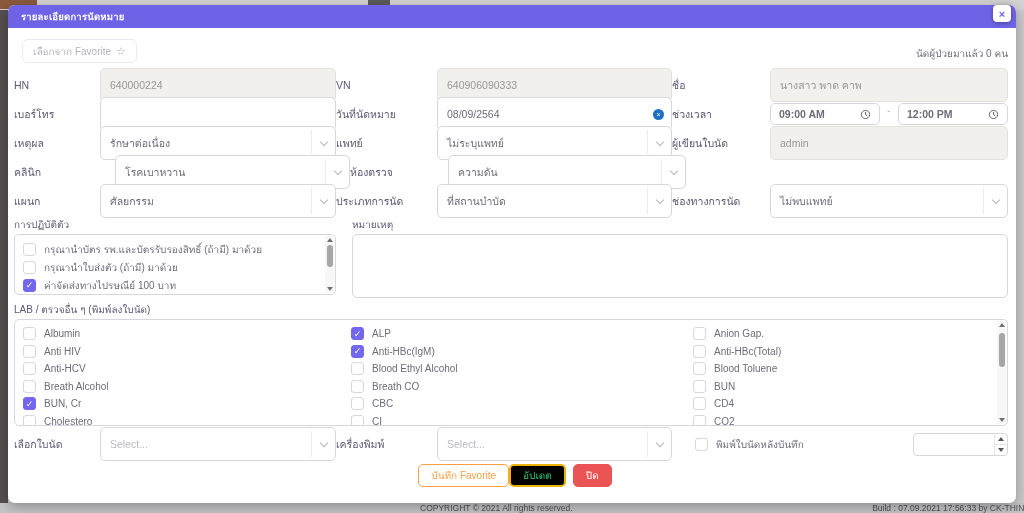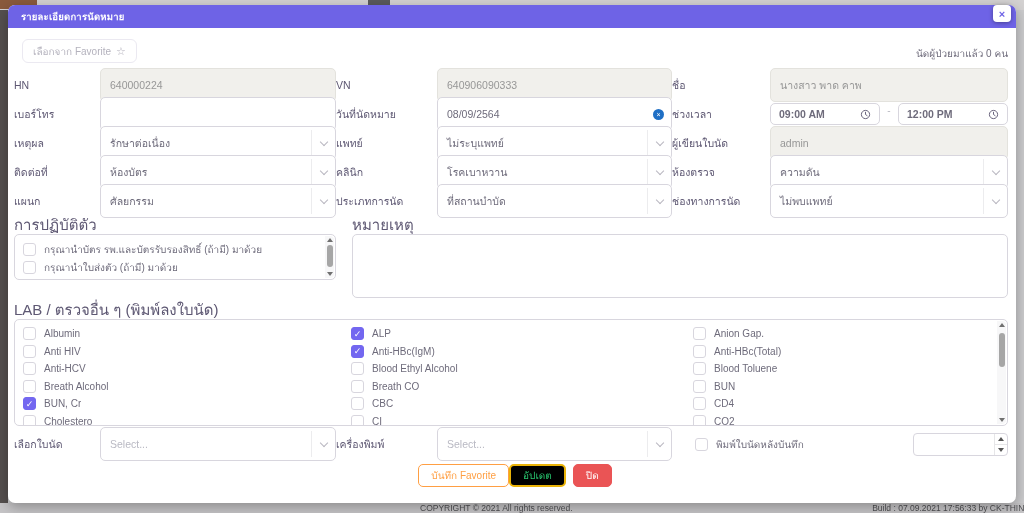--- a/index.html
+++ b/index.html
@@ -77,23 +77,23 @@
     width:110px; height:22px; border:1px solid #d8d6de; border-radius:5px;
     font-size:10.5px; color:#6e6b7b; padding:0 8px;
     display:flex; align-items:center; justify-content:space-between; cursor:pointer;font-weight:bold;
   }
   .dash { width:18px; text-align:center; color:#b9b9c3; font-size:10px; margin-top:-8px; }
 
   
   .mid { display:flex; margin-top:2px; }
   .mid-left { width:322px; }
   .mid-right { flex:1; margin-left:16px; }
-  .sec-lbl { font-size:15px; color:#5e5873; margin-bottom:3px; line-height:12px; }
+  .sec-lbl { font-size:10px; color:#5e5873; margin-bottom:3px; line-height:12px; }
   .instr-box {
-    height:46px; border:1px solid #d8d6de; border-radius:5px;
+    height:61px; border:1px solid #d8d6de; border-radius:5px;
     position:relative; overflow:hidden; padding:5px 16px 0 8px;
   }
   .check-row { display:flex; align-items:center; height:18px; gap:8px; }
   .cb {
     width:13px; height:13px; border:1px solid #d8d6de; border-radius:3px; background:#fff;
     flex:0 0 auto; display:flex; align-items:center; justify-content:center;
     color:#fff; font-size:9px; cursor:pointer;
   }
   .cb.checked { background:#7367f0; border-color:#7367f0; }
   .check-row .txt { font-size:10px; color:#6e6b7b; white-space:nowrap; overflow:hidden; }
@@ -251,29 +251,20 @@
               </span>
           </div>
         </div>
         <div class="cell c3">
           <span class="lbl">ผู้เขียนใบนัด</span>
           <input class="fld disabled" readonly="" value="admin" style="">
         </div>
       </div>
 
       <div class="frow">
-        <div class="cell c1">
-          <span class="lbl">ติดต่อที่</span>
-          <div class="fld select">
-            <span>ห้องบัตร</span>
-            <span class="chev-zone">
-                <span class="chev"></span>
-              </span>
-          </div>
-        </div>
         <div class="cell c2">
           <span class="lbl">คลินิก</span>
           <div class="fld select">
             <span>โรคเบาหวาน</span>
             <span class="chev-zone">
                 <span class="chev"></span>
               </span>
           </div>
         </div>
         <div class="cell c3">

